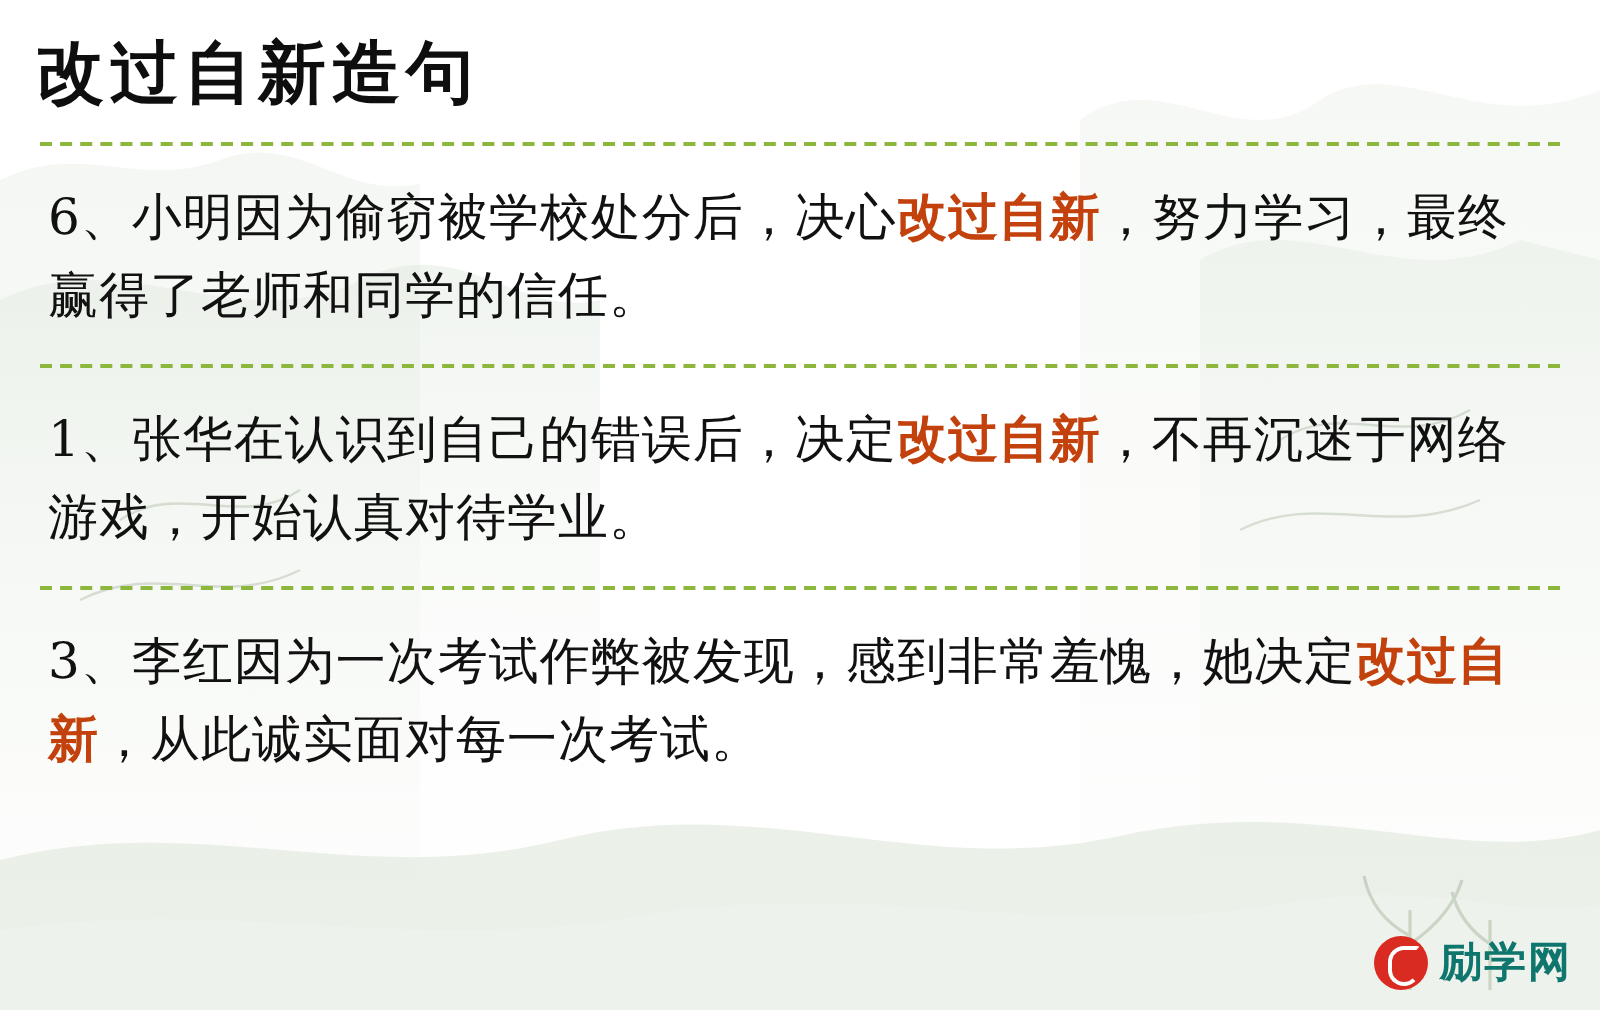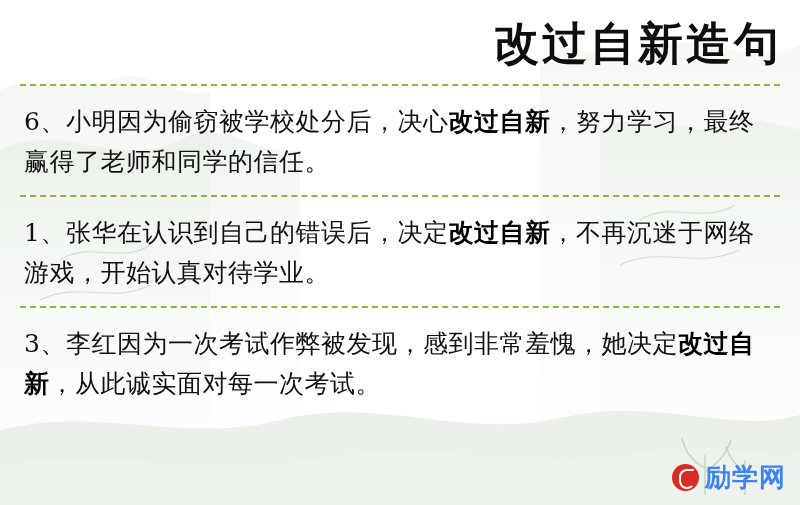--- a/index.html
+++ b/index.html
@@ -35,45 +35,45 @@
   }
   .content {
     position: relative;
     z-index: 2;
     width: 800px;
     height: 505px;
     box-sizing: border-box;
     padding: 0 18px;
   }
   .title {
-    text-align: right;
+    text-align: left;
     font-family: "DejaVu Serif", "Liberation Serif", serif;
     font-weight: 700;
-    font-size: 45px;
+    font-size: 34px;
     letter-spacing: 3px;
     color: #0e0e0e;
     padding-top: 16px;
     padding-bottom: 12px;
     line-height: 1.25;
   }
   .divider {
     border: 0;
     border-top: 2px dashed #8cb63c;
     margin: 0 2px;
     height: 0;
   }
   .sentence {
     font-size: 25px;
     line-height: 1.58;
     color: #111111;
     padding: 16px 6px 14px 6px;
     letter-spacing: 0.5px;
   }
   .sentence .hl {
-    color: #000000;
+    color: #c2410c;
     font-weight: 700;
   }
   .watermark {
     position: absolute;
     right: 14px;
     bottom: 10px;
     z-index: 3;
     display: flex;
     align-items: center;
     gap: 6px;
@@ -92,23 +92,23 @@
     left: 7px;
     top: 5px;
     width: 12px;
     height: 16px;
     border: 2.5px solid #ffffff;
     border-radius: 10px 2px 10px 10px;
     border-right-color: transparent;
   }
   .wm-text {
     font-family: Liberation Mono, monospace;
-    font-size: 26px;
+    font-size: 21px;
     font-weight: 700;
-    color: #3b82f6;
+    color: #0f766e;
     letter-spacing: 1px;
   }
 </style>
 </head>
 <body>
 
 <div class="page">
 
   <div class="bg-wash">
     <svg viewBox="0 0 800 505" preserveAspectRatio="none" xmlns="http://www.w3.org/2000/svg">

